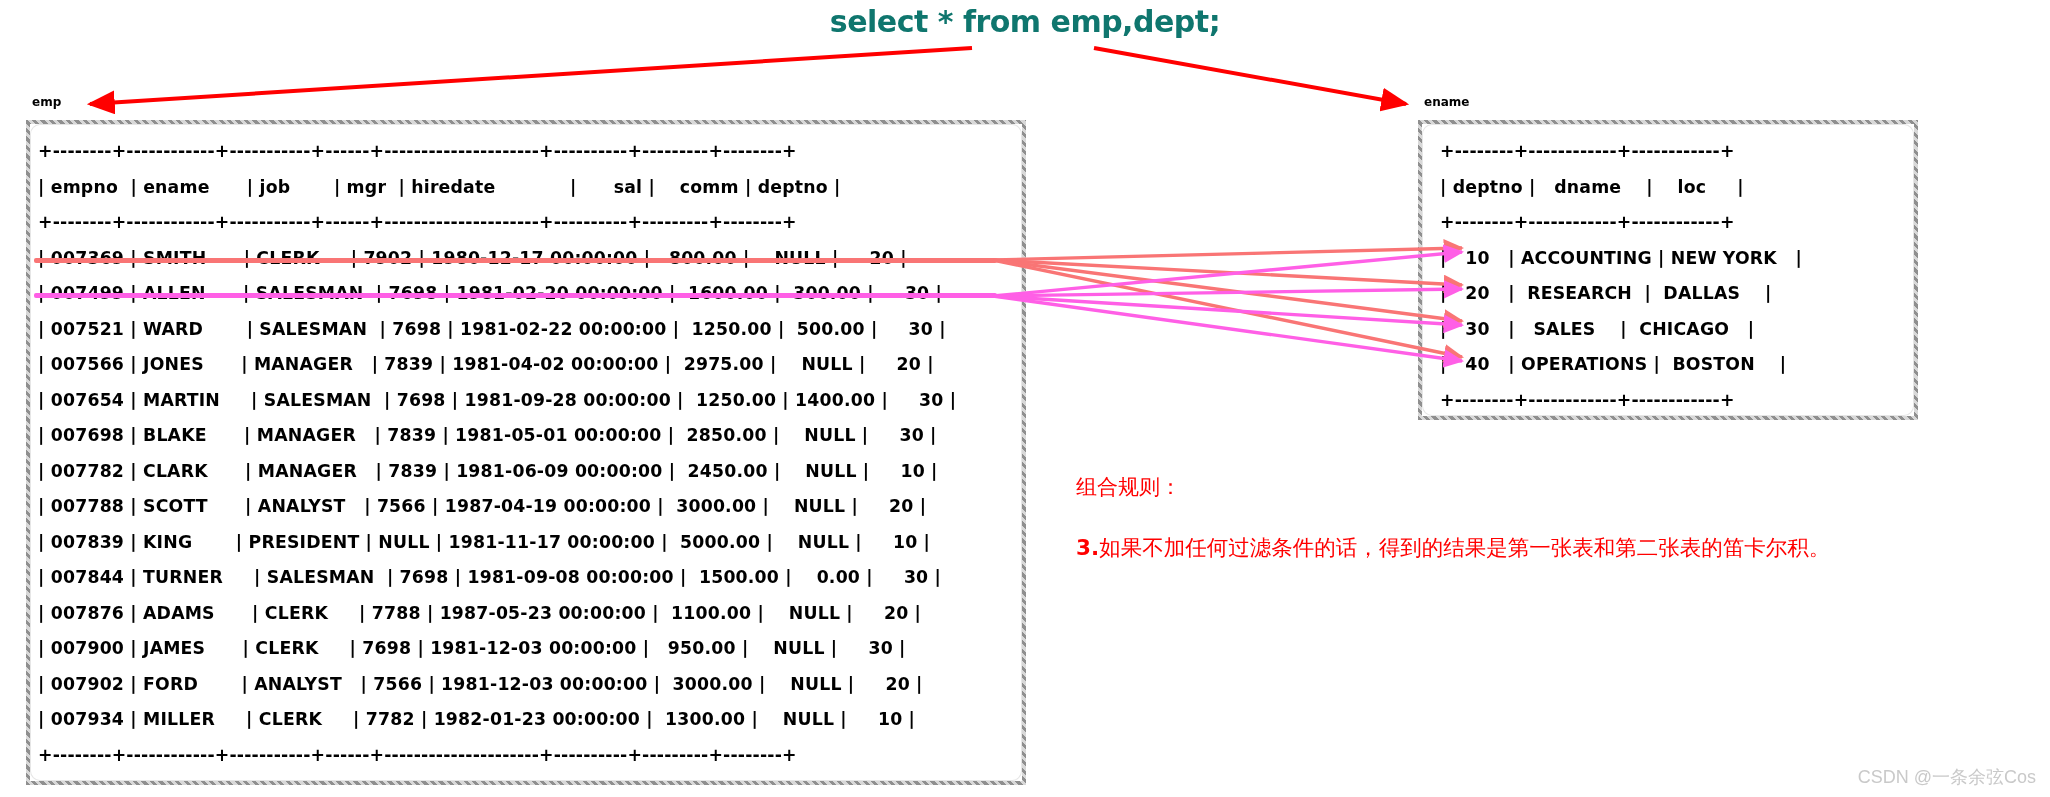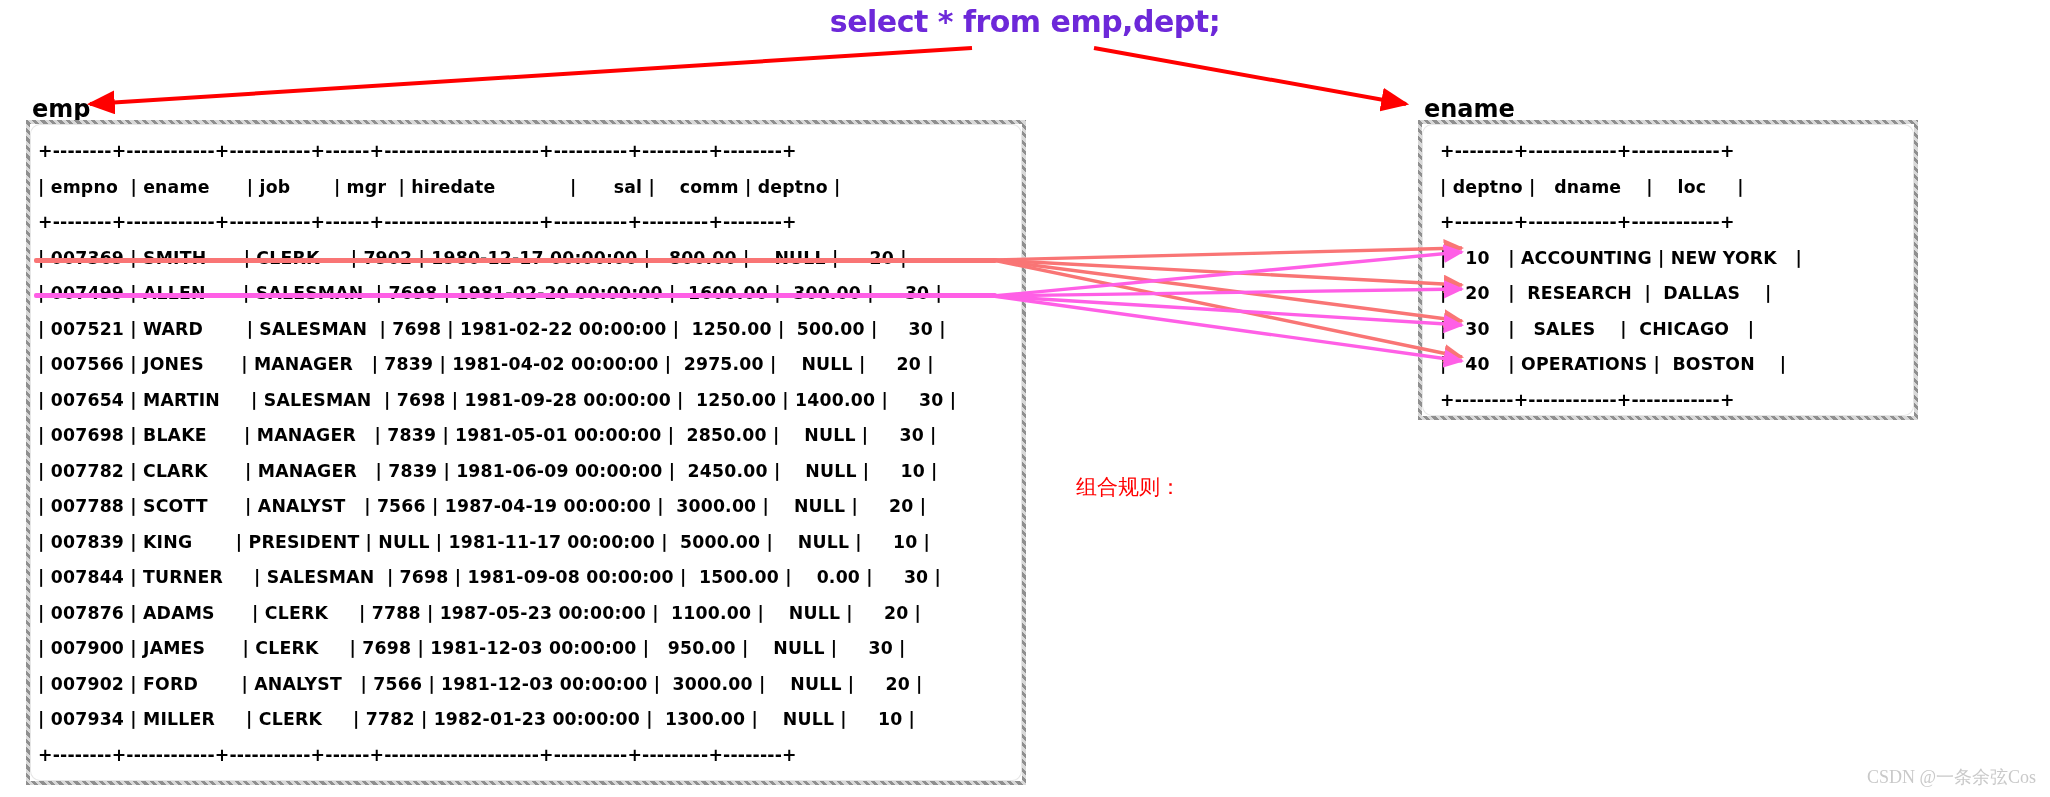--- a/index.html
+++ b/index.html
@@ -17,39 +17,39 @@
 
   
   #sql-title {
     position: absolute;
     left: 0;
     top: 4px;
     width: 2050px;
     text-align: center;
     font-size: 30px;
     font-weight: bold;
-    color: #6d28d9;
+    color: #0f766e;
     letter-spacing: -0.5px;
     white-space: nowrap;
   }
 
   
   #arrow-layer {
     position: absolute;
     left: 0;
     top: 0;
     width: 2050px;
     height: 797px;
     pointer-events: none;
   }
 
   
   .table-label {
     position: absolute;
-    font-size: 24px;
+    font-size: 12px;
     font-weight: bold;
     color: #000000;
   }
   #emp-label { left: 32px; top: 95px; }
   #dept-label { left: 1424px; top: 95px; }
 
   
   .ascii-card {
     position: absolute;
     background: #ffffff;
@@ -135,21 +135,21 @@
   }
   .rule-num { font-weight: bold; }
 
   
   #watermark {
     position: absolute;
     right: 14px;
     bottom: 8px;
     color: #c9c9c9;
     font-size: 18px;
-    font-family: Liberation Serif, serif;
+    font-family: Liberation Sans, sans-serif;
     white-space: nowrap;
   }
 </style>
 </head>
 <body>
 
 <div id="sql-title">select * from emp,dept;</div>
 
 <div class="table-label" id="emp-label">emp</div>
 
@@ -216,15 +216,18 @@
   <line x1="993" y1="296" x2="1462" y2="289" stroke="#ff5fe6" stroke-width="3.4" marker-end="url(#head-magenta)"></line>
   <line x1="993" y1="296" x2="1462" y2="325" stroke="#ff5fe6" stroke-width="3.4" marker-end="url(#head-magenta)"></line>
   <line x1="993" y1="296" x2="1462" y2="361" stroke="#ff5fe6" stroke-width="3.4" marker-end="url(#head-magenta)"></line>
 </svg>
 
 <div id="rules-block">
   <div id="rules-heading">组合规则：</div>
 
 
 
+  <div class="rule-line">
+    <span class="rule-num">3.</span><span>如果不加任何过滤条件的话，得到的结果是第一张表和第二张表的笛卡尔积。</span>
+  </div>
 </div>
 
 <div id="watermark">CSDN @一条余弦Cos</div>
 
 </body></html>

